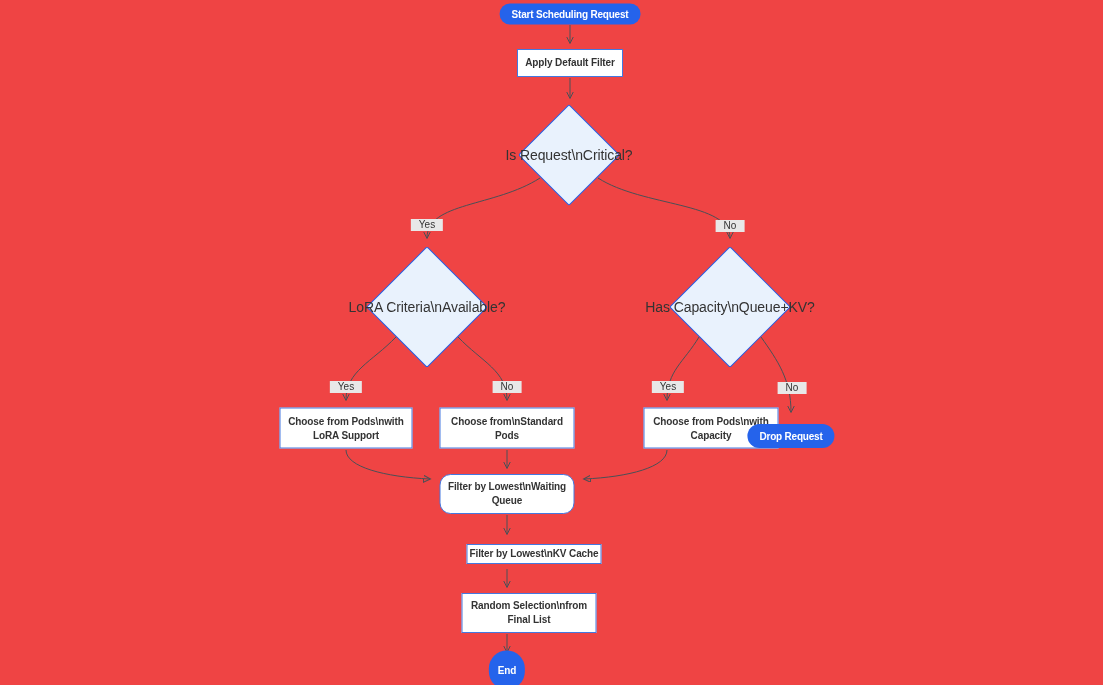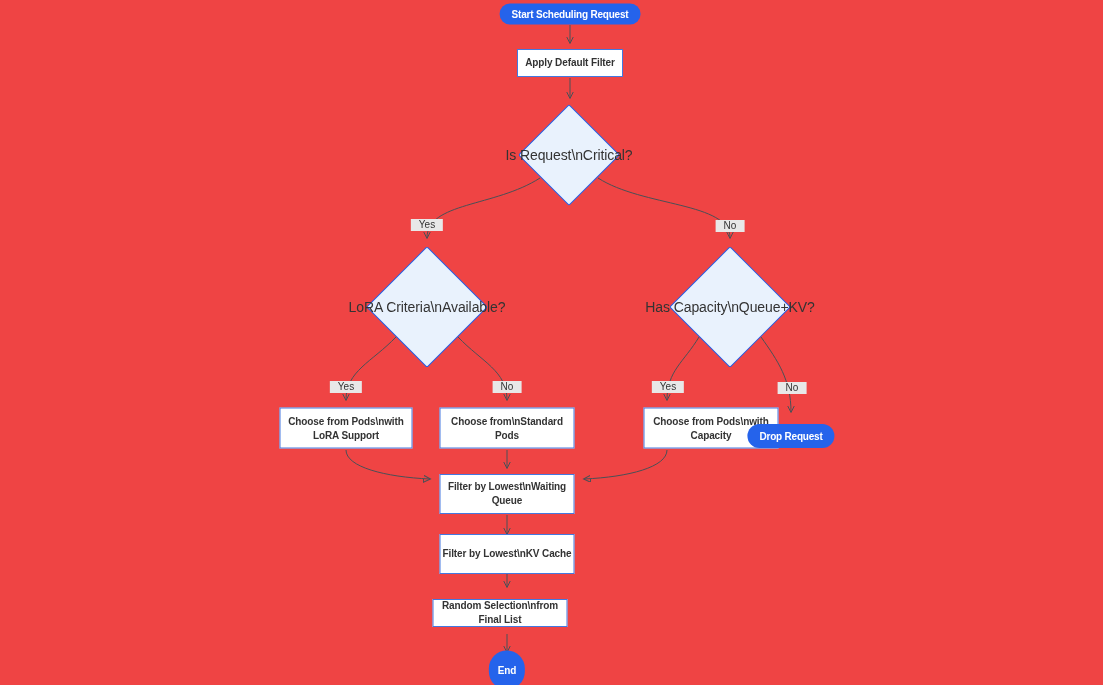--- a/index.html
+++ b/index.html
@@ -122,25 +122,25 @@
   </div>
 
   <div class="node rect" style="left:507px; top:428px; width:135px; height:41px;">Choose from\nStandard Pods</div>
 
   <div class="node rect" style="left:346px; top:428px; width:133px; height:41px;">Choose from Pods\nwith LoRA Support</div>
 
   <div class="node rect" style="left:667px; top:428px; width:135px; height:41px;margin-left:44px;">Choose from Pods\nwith Capacity</div>
 
   <div class="node pill" style="left:791px; top:428px; height:24px;margin-top:8px;">Drop Request</div>
 
-  <div class="node rect" style="left:507px; top:494px; width:135px; height:40px;">Filter by Lowest\nWaiting Queue</div>
+  <div class="node rect" style="left:507px; top:494px; width:135px; height:40px;border-radius:11px;">Filter by Lowest\nWaiting Queue</div>
 
-  <div class="node rect" style="left:507px; top:554px; width:135px; height:40px; white-space:nowrap;">Filter by Lowest\nKV Cache</div>
+  <div class="node rect" style="left:534px; top:554px; width:135px; height:20px; white-space:nowrap;">Filter by Lowest\nKV Cache</div>
 
-  <div class="node rect" style="left:500px; top:613px; width:135px; height:28px;">Random Selection\nfrom Final List</div>
+  <div class="node rect" style="left:529px; top:613px; width:135px; height:40px;">Random Selection\nfrom Final List</div>
 
   <div class="node pill" style="left:507px; top:670px; height:39px; padding:0 9px;">End</div>
 
   <div class="edge-label" style="left:427px; top:225px;">Yes</div>
   <div class="edge-label" style="left:730px; top:226px;">No</div>
   <div class="edge-label" style="left:346px; top:387px;">Yes</div>
   <div class="edge-label" style="left:507px; top:387px;">No</div>
   <div class="edge-label" style="left:668px; top:387px;">Yes</div>
   <div class="edge-label" style="left:792px; top:388px;">No</div>
 

